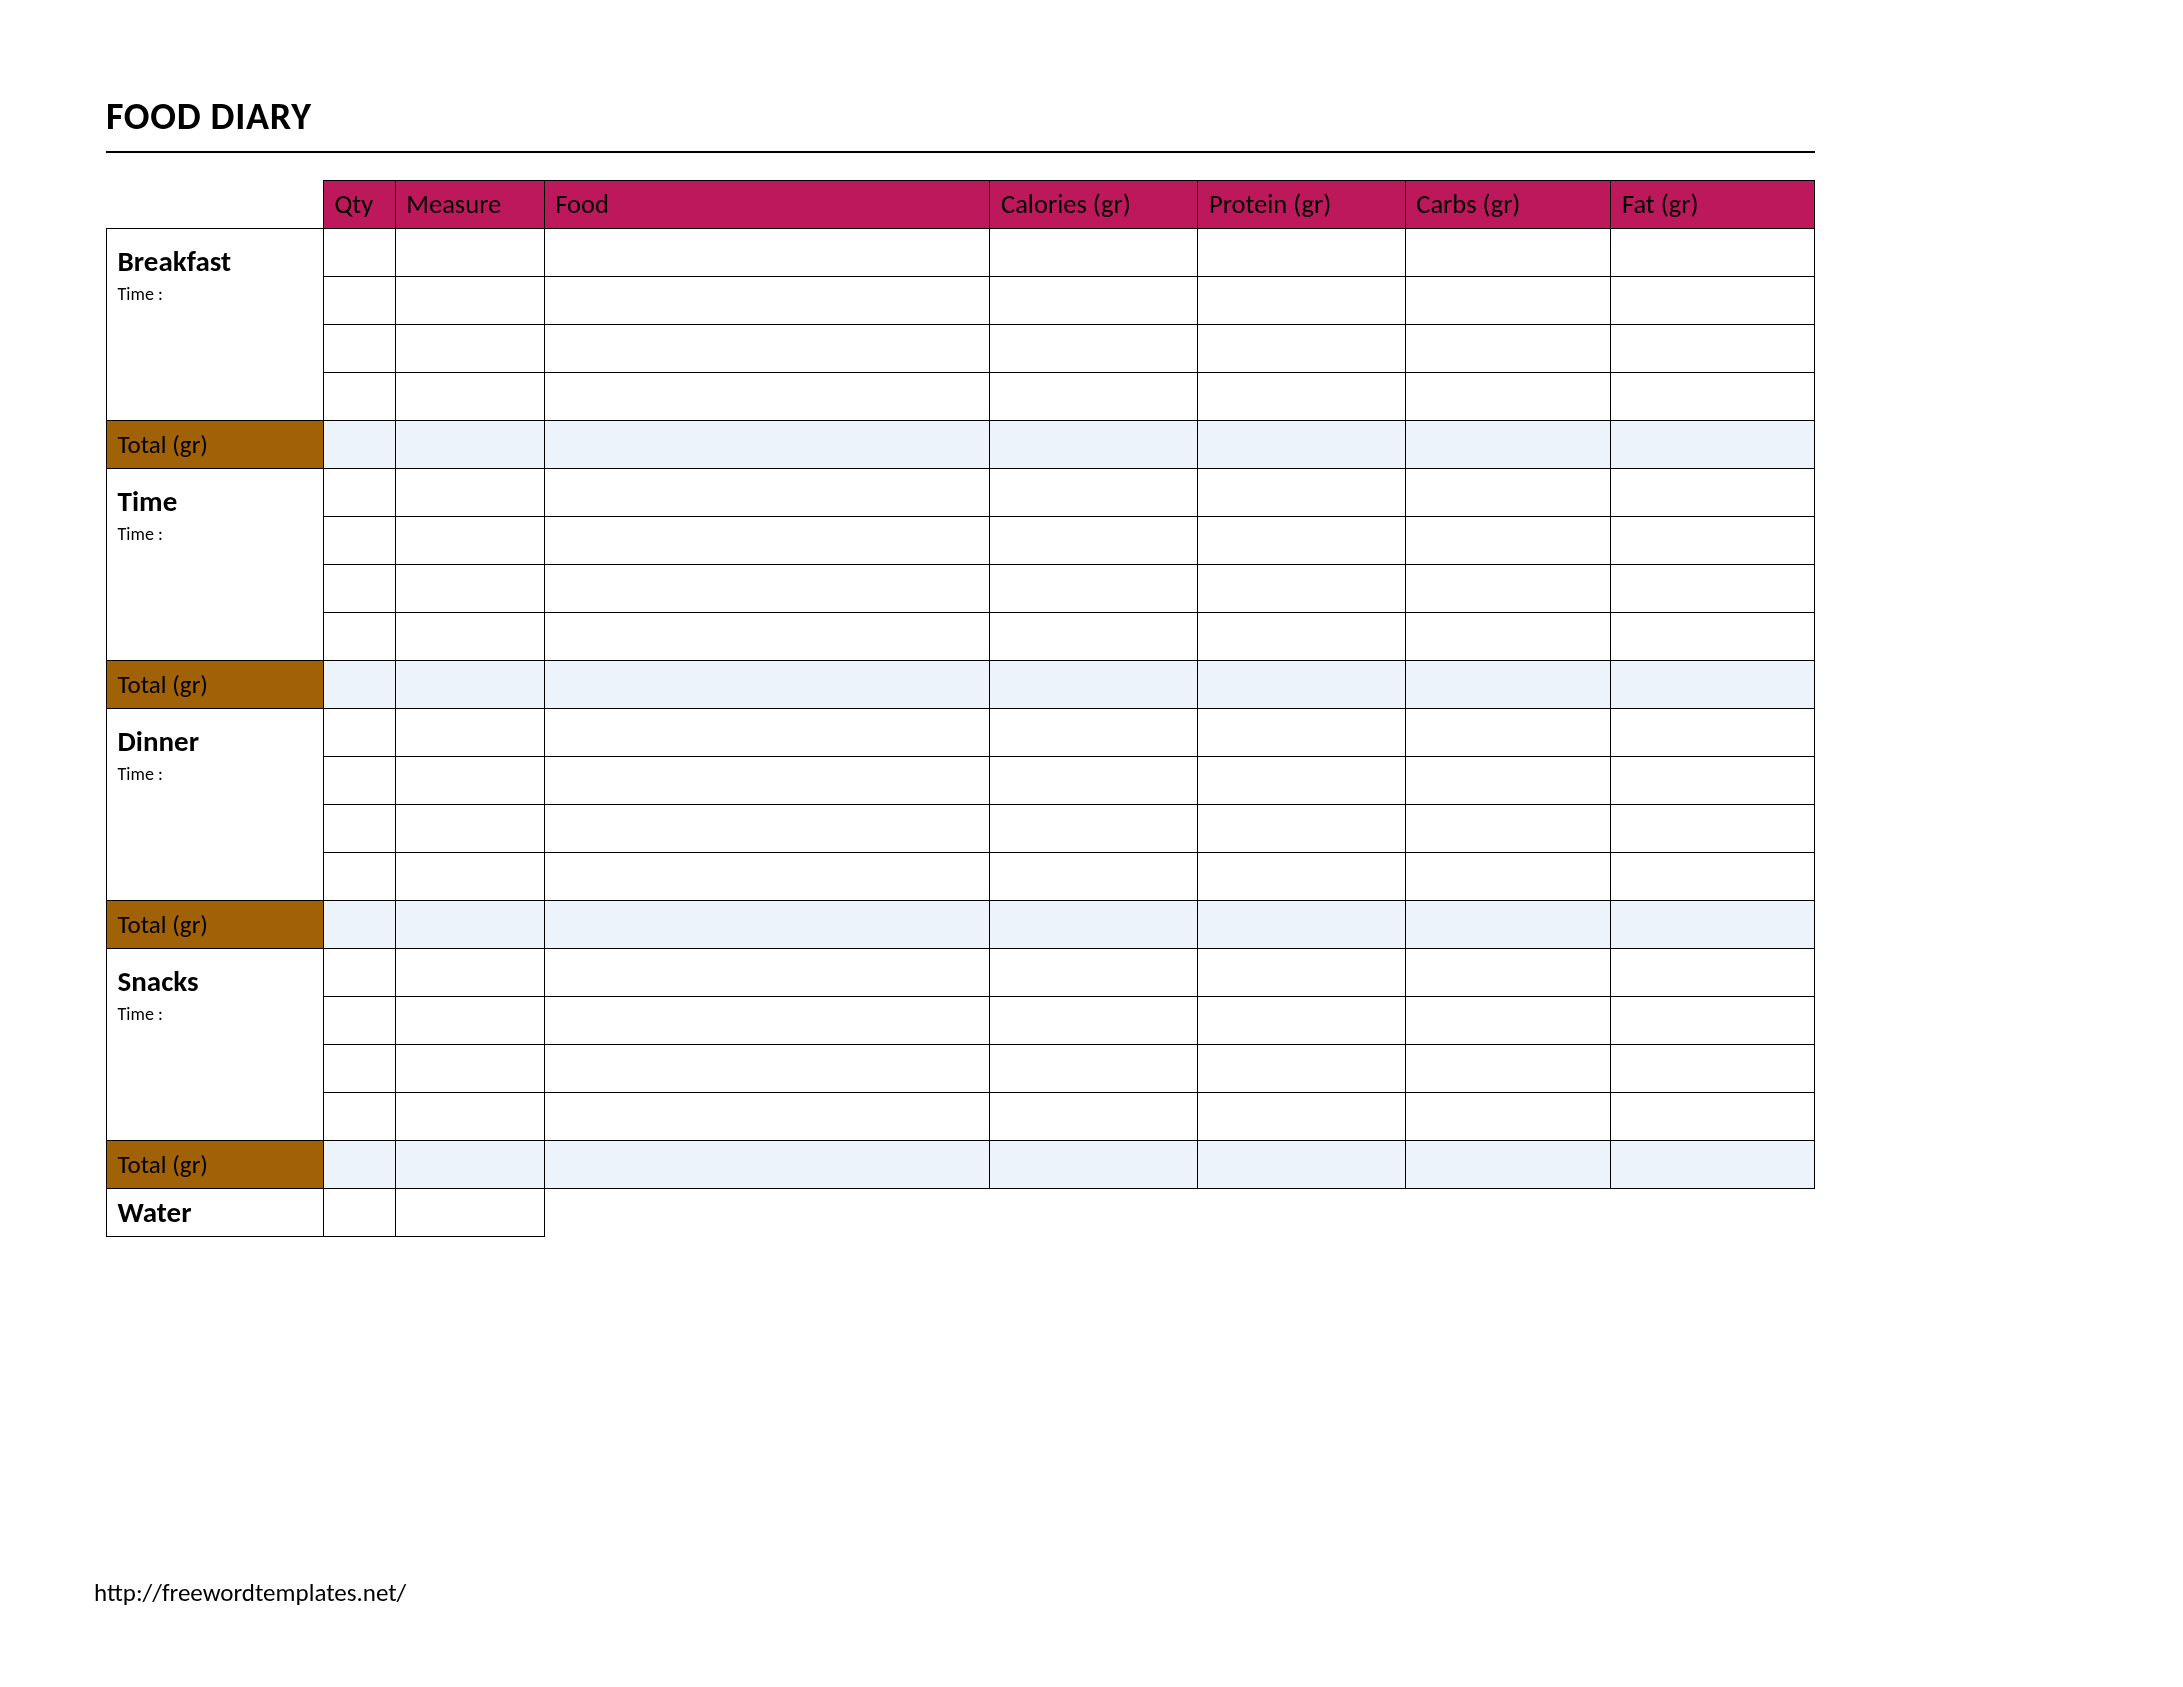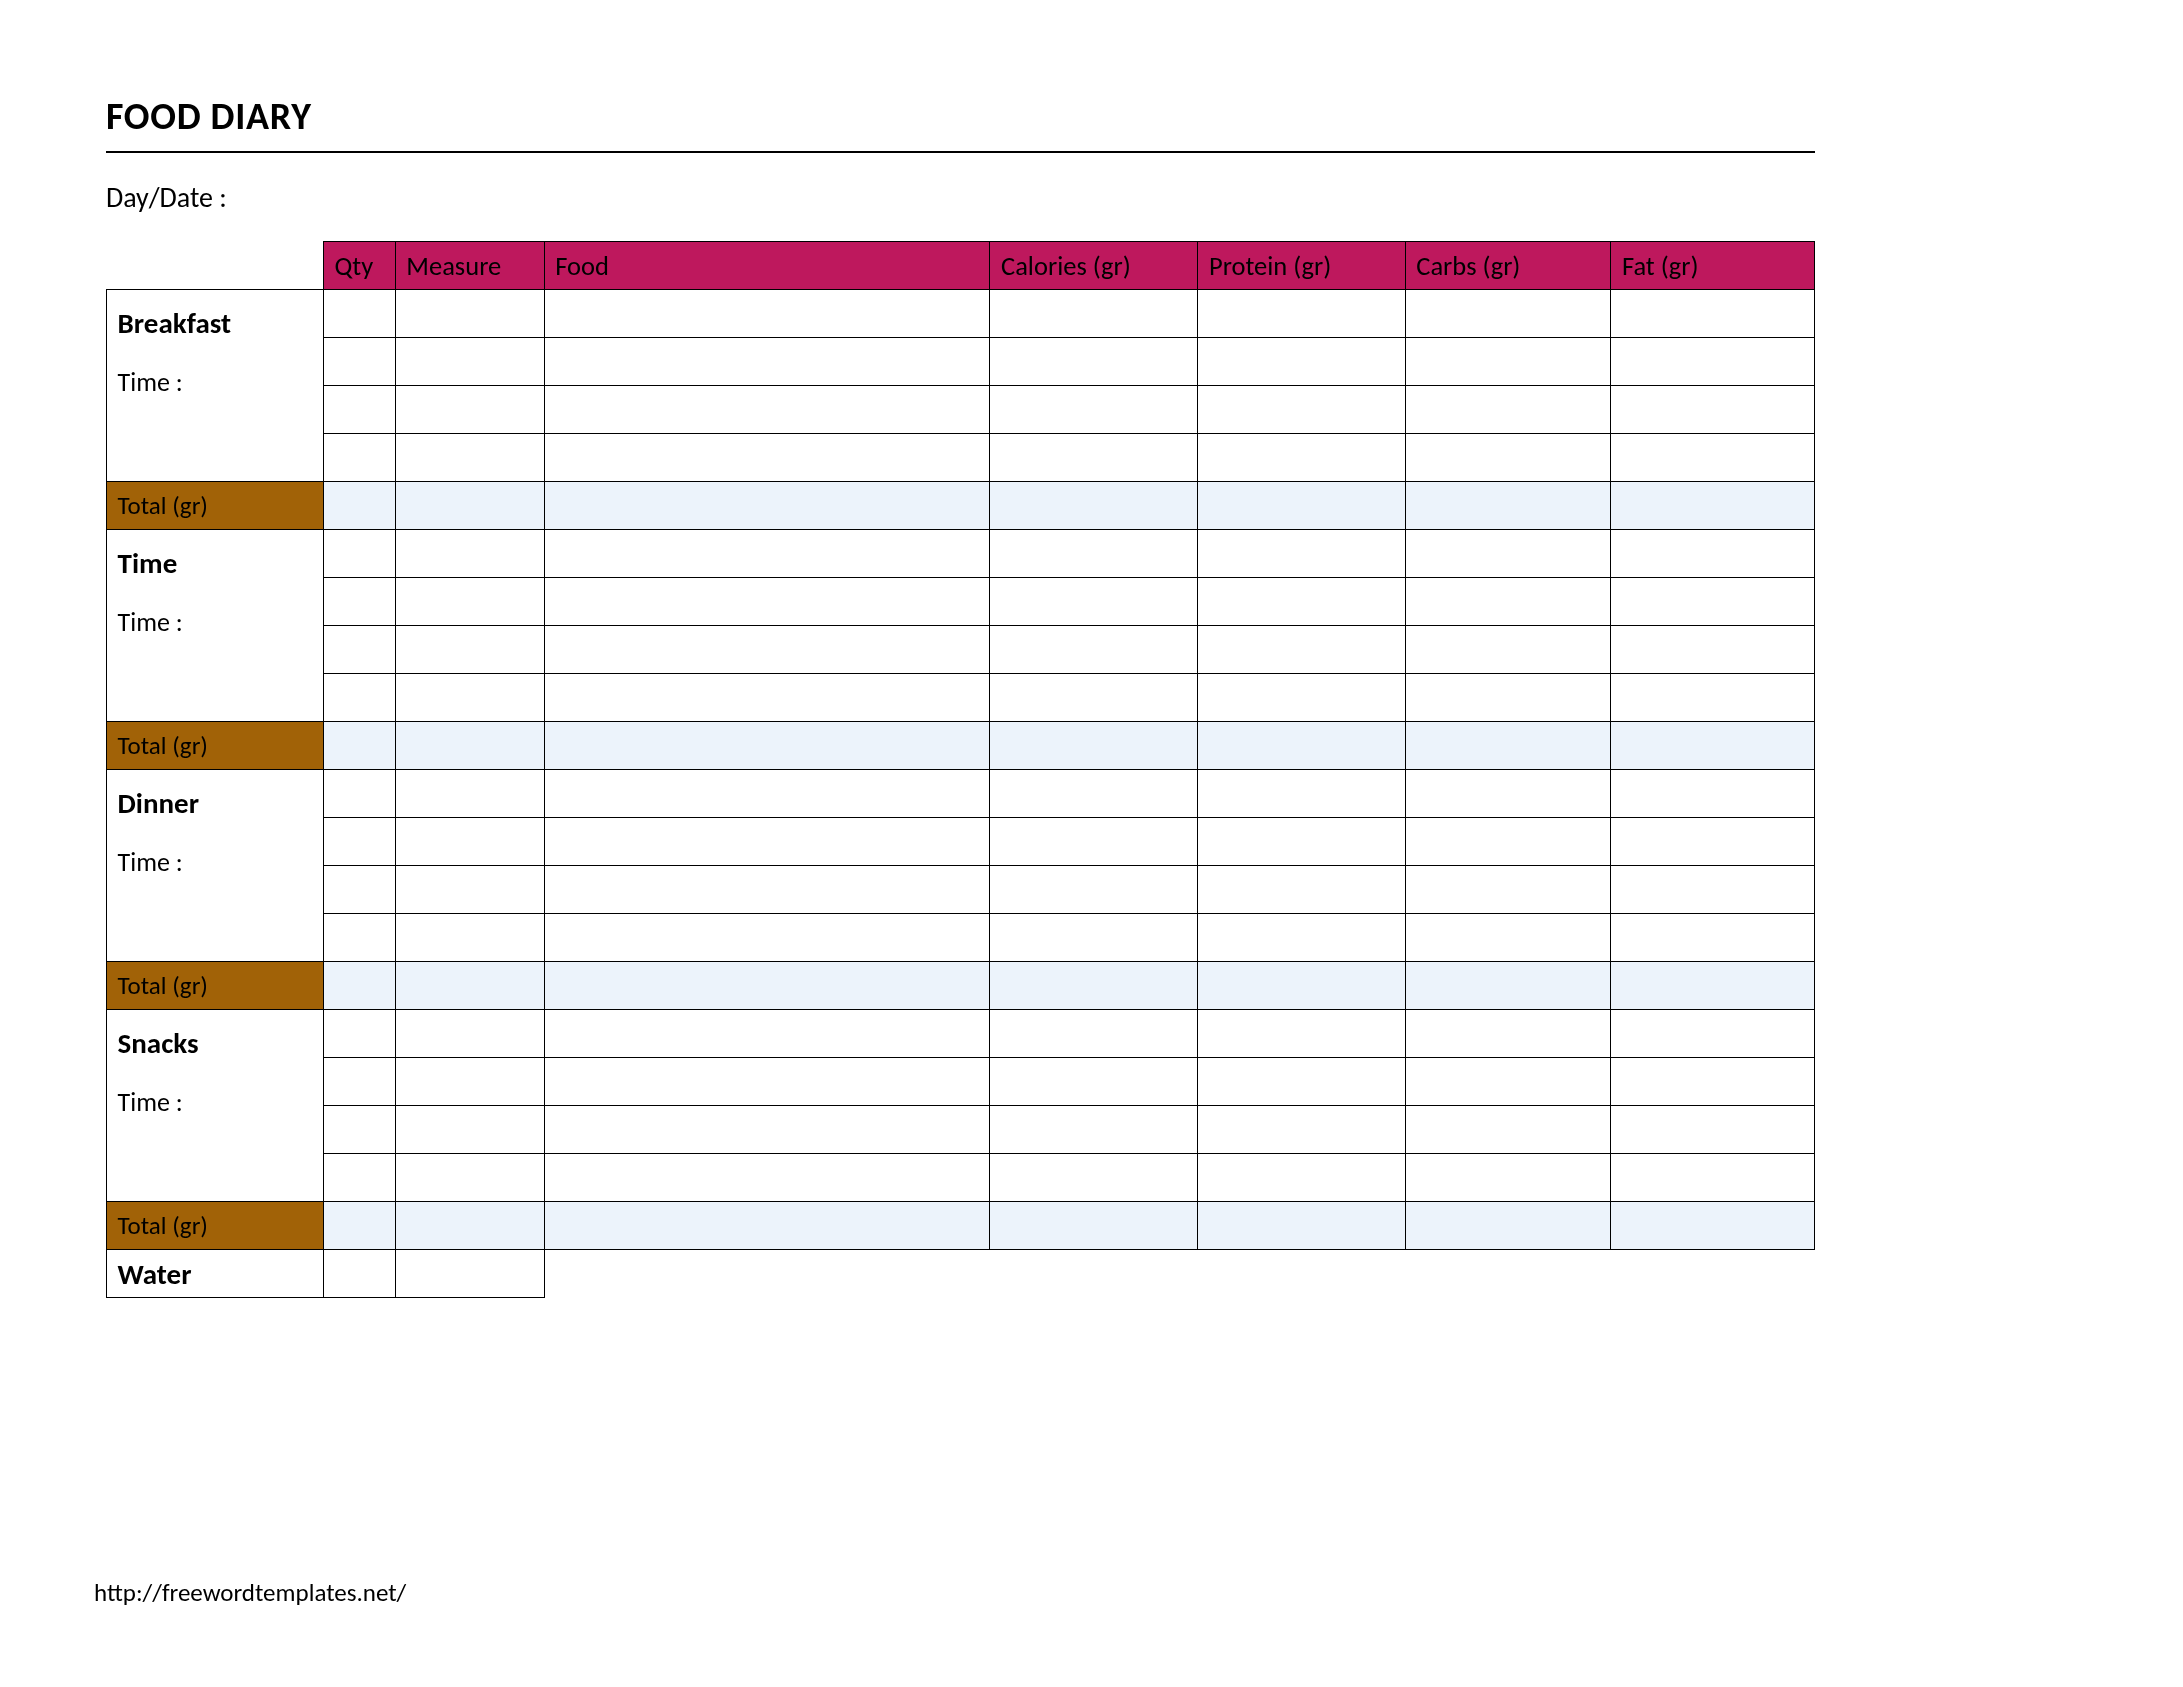--- a/index.html
+++ b/index.html
@@ -4,40 +4,39 @@
 <style>
 html,body{margin:0;padding:0;background:#fff;font-family:"Calibri","Segoe UI",Arial,sans-serif;color:#000}
 .page{width:1921px;height:1687px;box-sizing:border-box;padding:93px 106px 53px 106px;position:relative}
 .title{font-size:38px;font-weight:700;letter-spacing:0.7px;margin-bottom:12px}
 .hr{border:none;border-top:2px solid #000;margin:0 0 26.5px 0}
 .daydate{font-size:28px;margin-bottom:26.5px}
 table{border-collapse:collapse;table-layout:fixed}
 td,th{border:1px solid #000;padding:0 10.6px;height:48px;font-size:26.5px;text-align:left;vertical-align:middle;font-weight:400;box-sizing:border-box;overflow:hidden}
 th{background:#be185d;font-weight:400}
 .meal-label{font-size:29px;font-weight:700}
-.time-label{font-size:26px;font-weight:400;margin-top:25px;display:block}
+.time-label{font-size:18px;font-weight:400;margin-top:4px;display:block}
 .mealcell{vertical-align:top;padding-top:14.6px}
 .totalrow td{background:#ecf3fb}
 .totalrow td.firstcol{background:#a16207;font-size:25px}
 .water-label{font-size:29px;font-weight:700}
 .noborder{border:none !important;background:#fff !important}
 .footer{position:absolute;bottom:79px;left:94px;font-size:25px}
 .col-meal{width:225px}
 .col-qty{width:73px}
 .col-measure{width:152px}
 .col-food{width:483px}
 .col-num{width:218px}
 </style>
 </head>
 <body>
 
 <div class="page">
   <div class="title">FOOD DIARY</div>
   <hr class="hr">
-  <div class="daydate">Day/Date :</div>
 
   <table>
     <colgroup>
       <col class="col-meal">
         <col class="col-qty">
         <col class="col-measure">
         <col class="col-food">
       <col class="col-num">
         <col class="col-num">
         <col class="col-num">

